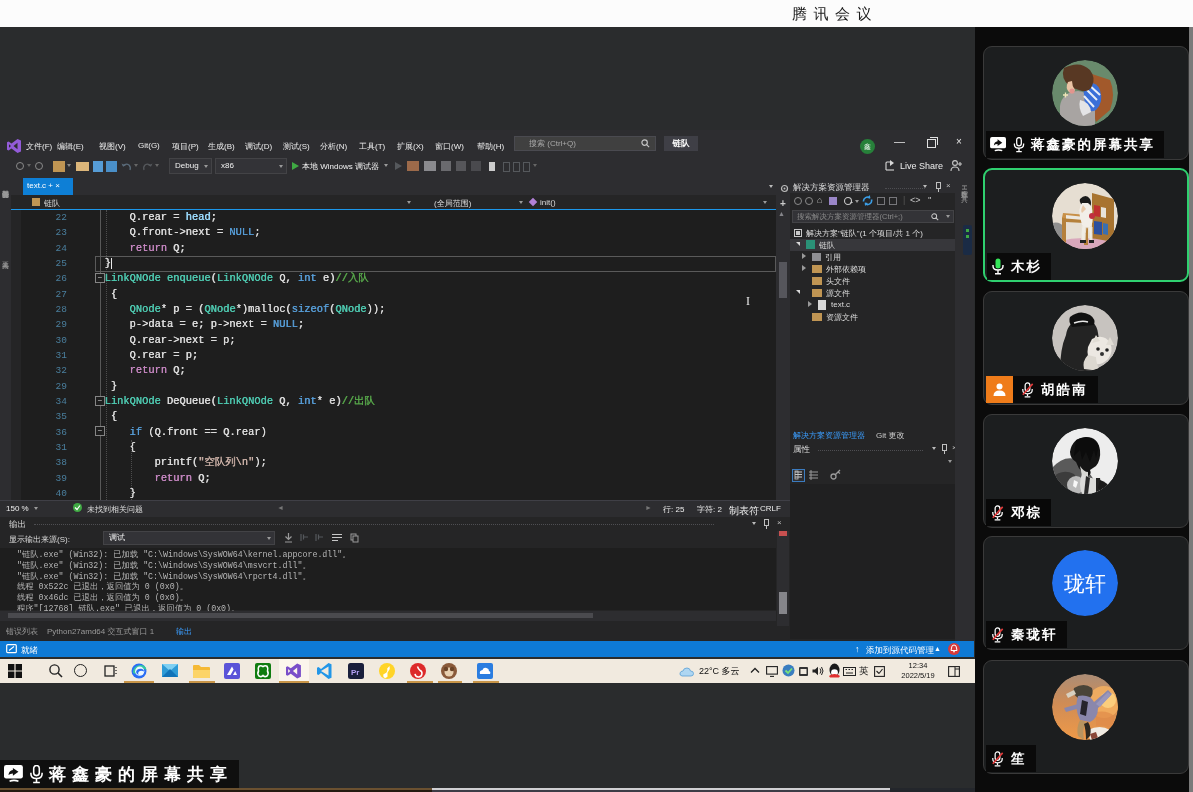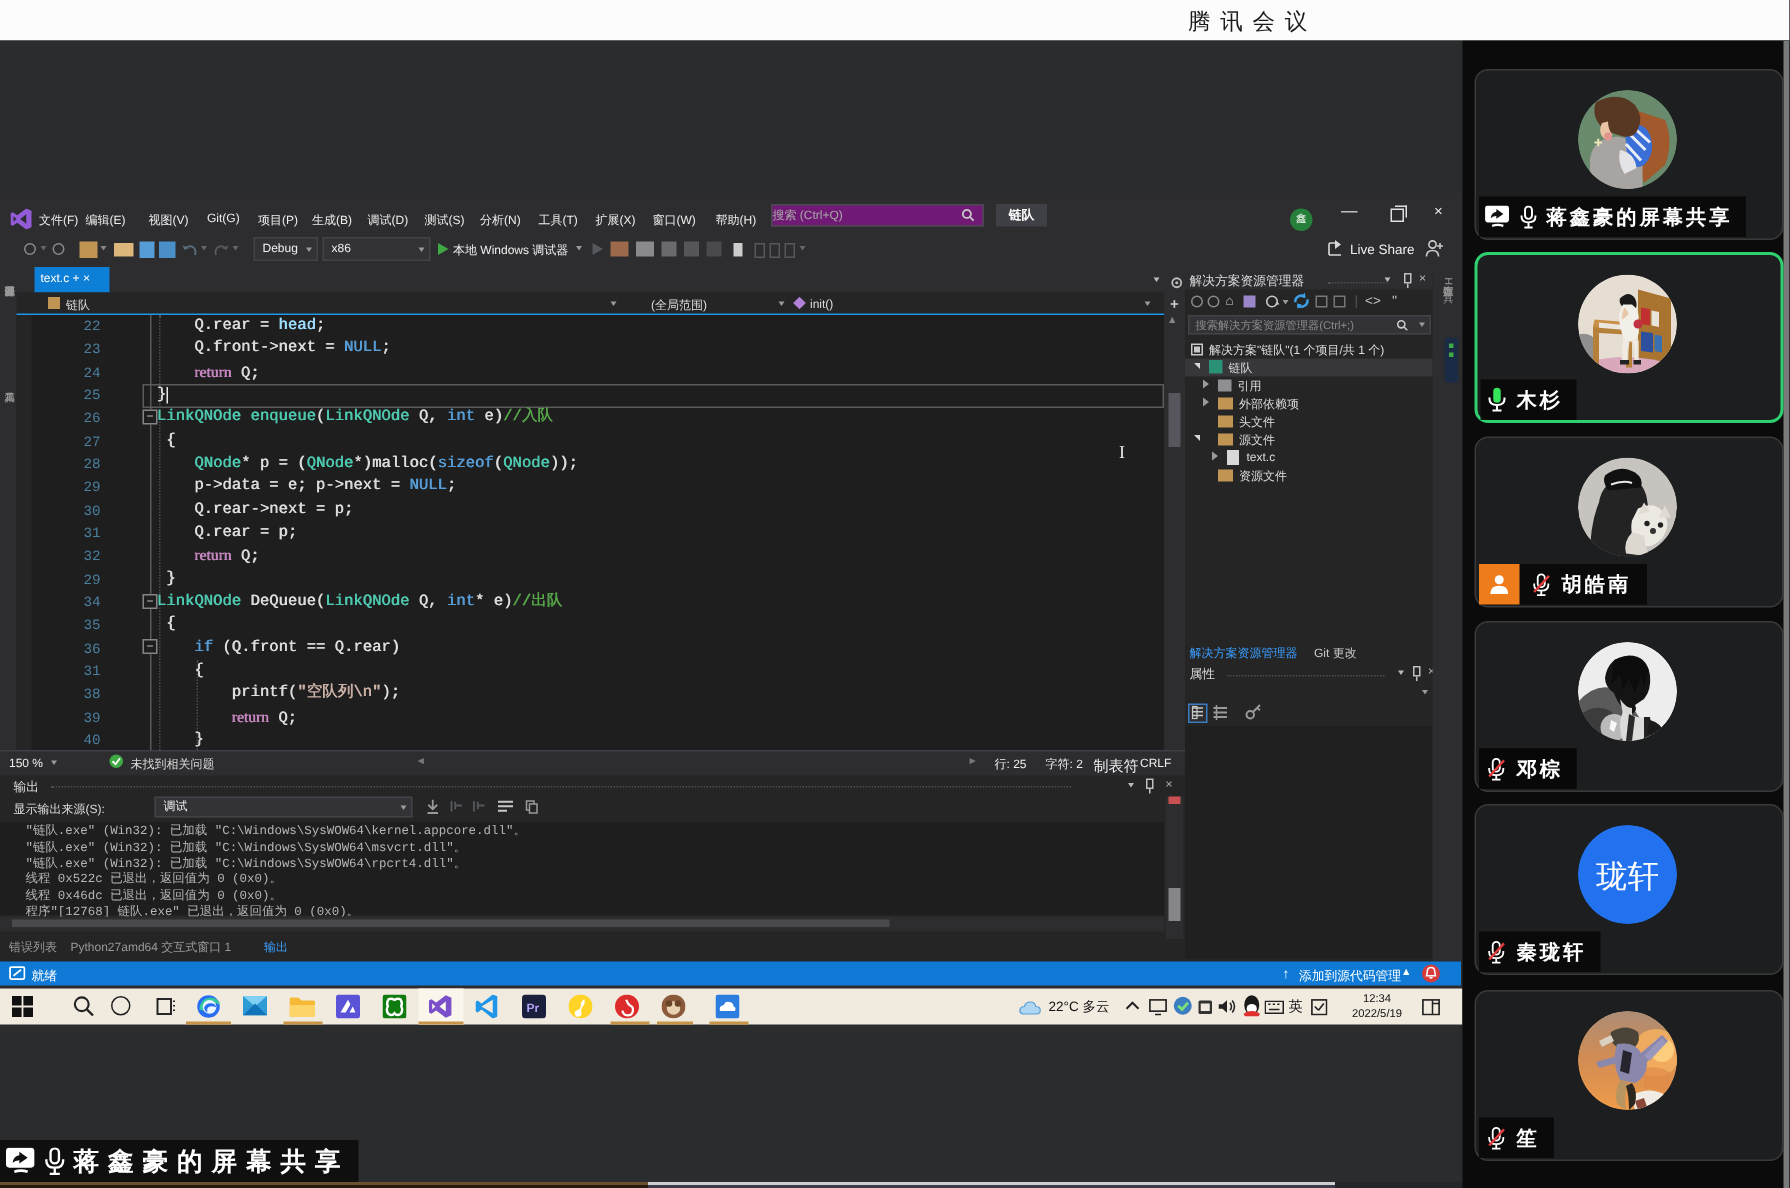--- a/index.html
+++ b/index.html
@@ -18,21 +18,21 @@
 .ln{position:absolute;left:0;width:56px;text-align:right;font-family:"Liberation Mono",monospace;font-size:9.5px;color:#4a7f9e;line-height:15.33px;}
 .fold{position:absolute;left:84px;width:10px;height:10px;border:1px solid #858585;background:#1e1e1e;box-sizing:border-box;color:#c8c8c8;font-size:8px;line-height:8px;text-align:center;}
 .car{position:absolute;width:0;height:0;border-left:2.5px solid transparent;border-right:2.5px solid transparent;border-top:3.5px solid #9a9a9a;}
 .cnav{position:absolute;width:8px;height:8px;border:1.2px solid #8a8a8a;border-radius:50%;box-sizing:border-box;}
 .play{position:absolute;width:0;height:0;border-left:7px solid #3fa943;border-top:4px solid transparent;border-bottom:4px solid transparent;}
 .pin{position:absolute;width:5px;height:7px;border:1px solid #c0c0c0;box-sizing:border-box;}
 .pin:after{content:"";position:absolute;left:1px;top:6px;width:1px;height:3px;background:#c0c0c0;}
 .exp{position:absolute;width:0;height:0;border-left:4px solid transparent;border-top:4px solid #d8d8d8;}
 .colp{position:absolute;width:0;height:0;border-top:3.5px solid transparent;border-bottom:3.5px solid transparent;border-left:4.5px solid #9a9a9a;}
 .ico{position:absolute;}
-.k{color:#569cd6;text-align:center;}.ty{color:#4ec9b0;}.cm{color:#57a64a;}.pp{color:#c586c0;font-family:Liberation Serif, serif;}.st{color:#cdb2a8;}.id{color:#9cdcfe;}
+.k{color:#569cd6;text-align:center;}.ty{color:#4ec9b0;}.cm{color:#57a64a;}.pp{color:#c586c0;}.st{color:#cdb2a8;}.id{color:#9cdcfe;}
 
 #taskbar{left:0;top:632px;width:975px;height:24px;background:#f1eadf;}
 
 #sharelabel{left:0;top:733px;height:28px;background:#0f0f0f;color:#fff;display:flex;align-items:center;padding:0 6px 0 4px;gap:5px;font-size:17px;letter-spacing:6px;font-weight:bold;}
 
 .tile{position:absolute;left:8px;width:206px;height:114px;background:#1c1e1f;border:1px solid #3a3a3a;border-radius:9px;box-sizing:border-box;}
 .tlabel{position:absolute;left:2px;top:84px;height:27px;background:rgba(8,8,8,.88);display:flex;align-items:center;padding:0 9px 0 4px;gap:6px;color:#fff;font-size:13.5px;letter-spacing:2px;white-space:nowrap;font-weight:bold;}
 .av{position:absolute;left:68px;top:13px;width:66px;height:66px;border-radius:50%;overflow:hidden;}
 </style>
 </head>
@@ -52,21 +52,21 @@
     <span class="mi" style="left:138px">Git(G)</span>
     <span class="mi" style="left:172px">项目(P)</span>
     <span class="mi" style="left:208px">生成(B)</span>
     <span class="mi" style="left:245px">调试(D)</span>
     <span class="mi" style="left:283px">测试(S)</span>
     <span class="mi" style="left:320px">分析(N)</span>
     <span class="mi" style="left:359px">工具(T)</span>
     <span class="mi" style="left:397px">扩展(X)</span>
     <span class="mi" style="left:435px">窗口(W)</span>
     <span class="mi" style="left:477px">帮助(H)</span>
-    <div class="abs" style="left:514px;top:6px;width:142px;height:15px;background:#701a75;border:1px solid #4a4a50;box-sizing:border-box;color:#a8a8a8;font-size:8px;line-height:13px;padding-left:0">搜索 (Ctrl+Q)<svg class="abs" style="right:5px;top:2px" width="9" height="9" viewBox="0 0 10 10">
+    <div class="abs" style="left:514px;top:6px;width:142px;height:15px;background:#404040;border:1px solid #4a4a50;box-sizing:border-box;color:#a8a8a8;font-size:8px;line-height:13px;padding-left:14px">搜索 (Ctrl+Q)<svg class="abs" style="right:5px;top:2px" width="9" height="9" viewBox="0 0 10 10">
           <circle cx="4" cy="4" r="3" fill="none" stroke="#c8c8c8" stroke-width="1.3"></circle>
           <path d="M6.2 6.2 L9 9" stroke="#c8c8c8" stroke-width="1.3"></path>
         </svg></div>
     <div class="abs" style="left:664px;top:6px;width:34px;height:15px;background:#3f3f46;color:#fff;font-size:8.5px;text-align:center;line-height:15px;font-weight:bold">链队</div>
     <div class="abs" style="left:860px;top:9px;width:15px;height:15px;border-radius:50%;background:#27803a;color:#fff;font-size:7px;text-align:center;line-height:15px">鑫</div>
     <span class="abs" style="left:894px;top:5px;color:#e8e8e8;font-size:11px">—</span>
     <div class="abs" style="left:927px;top:9px;width:7px;height:7px;border:1px solid #e0e0e0">
         <div style="position:absolute;left:1.5px;top:-3px;width:7px;height:7px;border-top:1px solid #e0e0e0;border-right:1px solid #e0e0e0"></div>
       </div>
     <span class="abs" style="left:956px;top:6px;color:#e8e8e8;font-size:10px">×</span>

